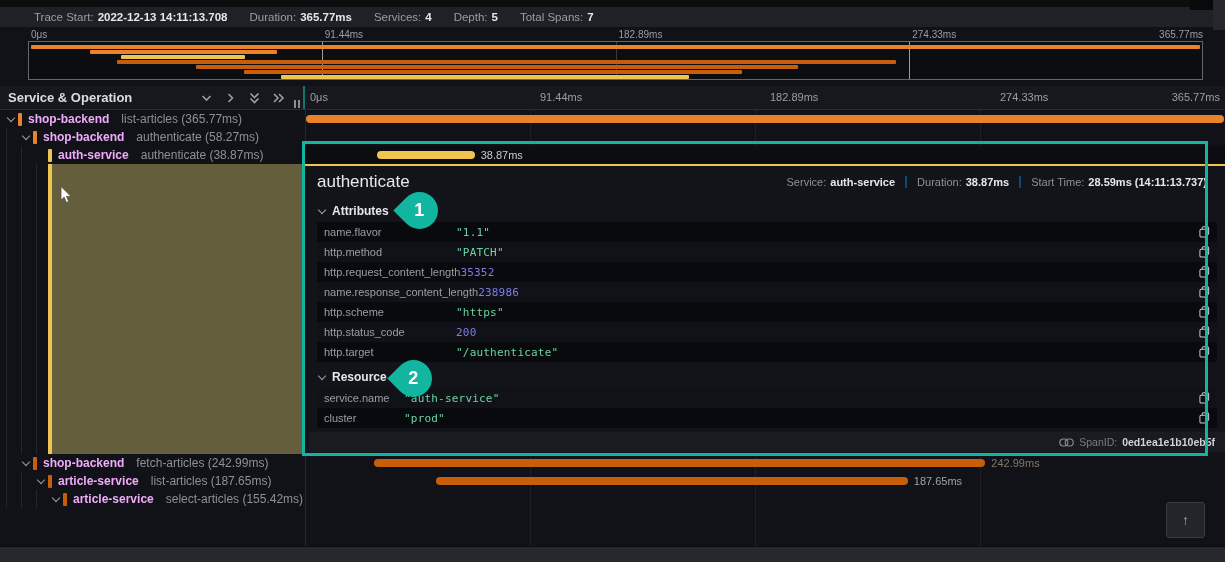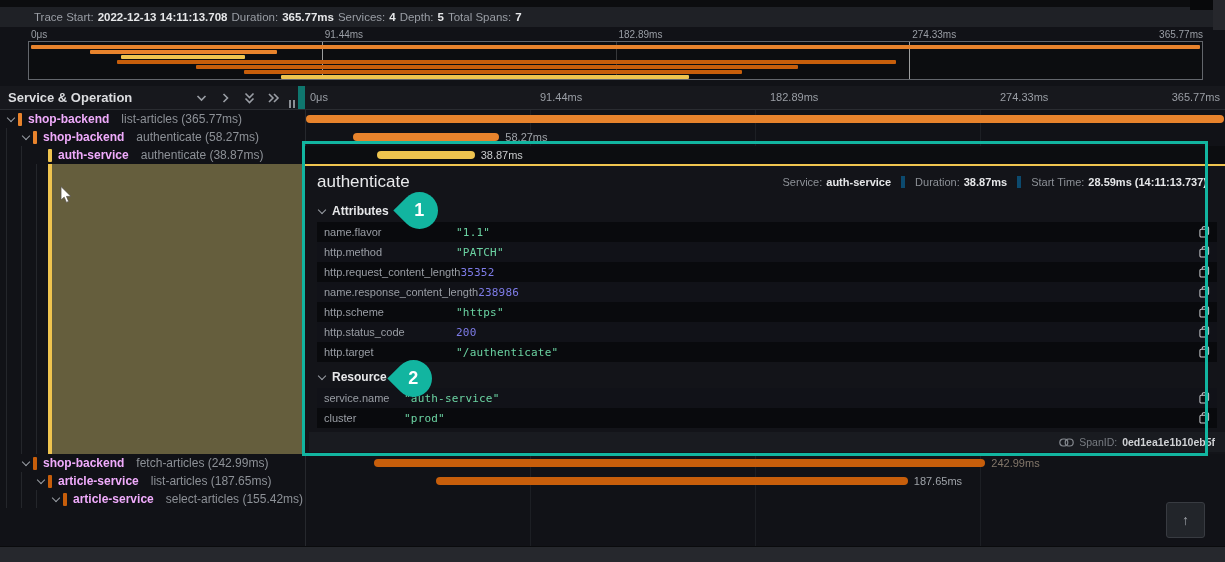--- a/index.html
+++ b/index.html
@@ -5,35 +5,35 @@
   * { box-sizing: border-box; margin: 0; padding: 0; }
   html,body { background:#000; }
   body { font-family:"Liberation Sans", sans-serif; }
   .page { position:relative; width:1225px; height:562px; background:#111217; overflow:hidden; }
 
   
   .top-strip { height:7px; background:#0c0d0f; }
   .corner-box { position:absolute; left:1190px; top:0; width:23px; height:10px; background:#08090b; }
   .corner-gutter { position:absolute; left:1213px; top:0; width:12px; height:30px; background:#26272c; }
 
-  .trace-header { height:20px; background:#1f2126; padding-left:34px; display:flex; align-items:center; gap:4px; font-size:11.5px; color:#9a9ea5; white-space:nowrap; }
+  .trace-header { height:20px; background:#1f2126; padding-left:34px; display:flex; align-items:center; gap:22px; font-size:11.5px; color:#9a9ea5; white-space:nowrap; }
   .trace-header b { color:#e6e7e9; margin-left:4px; }
 
   
   .minimap { padding:1px 22px 5px 28px; background:#111217; }
   .mm-ticks { position:relative; height:13px; font-size:10px; color:#9a9ea5; }
   .mm-tick { position:absolute; top:1px; padding-left:3px; }
   .mm-tick.last { transform:translateX(-100%); padding-left:0; }
   .mm-canvas { position:relative; height:39px; border:1px solid #63666c; background:#0c0d10; }
   .mm-grid { position:absolute; top:0; bottom:0; width:1px; }
   .mm-bar { position:absolute; height:4px; border-radius:1px; }
 
   
   .main-header { display:flex; height:24px; background:#17181d; border-bottom:1px solid #2a2c31; margin-top:1px; }
-  .th-left { flex:0 0 305px; display:flex; align-items:center; padding:0 3px 0 8px; border-right:7px solid #0f766e; }
+  .th-left { flex:0 0 305px; display:flex; align-items:center; padding:0 3px 0 8px; border-right:2px solid #0f766e; }
   .th-title { font-size:13px; font-weight:bold; color:#dcdde0; margin-right:auto; }
   .hicon { width:15px; height:14px; margin-left:9px; cursor:pointer; flex:0 0 auto; }
   .pause-handle { display:flex; gap:2px; margin-left:8px; align-self:flex-end; margin-bottom:1px; }
   .pause-handle i { display:block; width:2px; height:8px; background:#8b8f95; }
   .th-ruler { flex:1; position:relative; font-size:11px; color:#9a9ea5; }
   .rtick { position:absolute; top:5px; padding-left:5px; }
   .rtick.last { right:5px; padding-left:0; }
 
   
   .rows { position:relative; height:437px; }
@@ -59,21 +59,21 @@
   .detail-zone { display:flex; height:290px; position:relative; z-index:1; }
   .dz-left { flex:0 0 305px; position:relative; }
   .dz-guide { position:absolute; top:0; bottom:0; width:1px; background:#24262b; }
   .olive-block { position:absolute; left:48px; right:0; top:0; bottom:0; background:#655e3d; border-left:4px solid #efc44f; }
   .cursor { position:absolute; z-index:9; }
   .detail-panel { flex:1; background:#131419; display:flex; flex-direction:column; }
   .topline { height:2px; background:#efc44f; }
   .detail-header { display:flex; justify-content:space-between; align-items:center; padding:6px 8px 4px 12px; }
   .detail-title { font-size:17px; font-weight:400; color:#e8e9eb; }
   .detail-meta { display:flex; align-items:center; font-size:11px; color:#8d9197; }
-  .meta-item { padding:0 10px; border-left:4px solid #0c4a6e; white-space:nowrap; }
+  .meta-item { padding:0 10px; border-left:2px solid #0c4a6e; white-space:nowrap; }
   .meta-item:first-child { border-left:none; }
   .meta-item b { color:#e6e7e9; margin-left:4px; }
   .detail-body { padding:0 8px 0 12px; flex:1; }
   .sec-header { display:flex; align-items:center; height:22px; margin-top:4px; font-size:12px; font-weight:bold; color:#e6e7e9; cursor:pointer; }
   .sec-chev { width:11px; height:11px; position:relative; margin-right:4px; }
   .sec-chev::before { content:""; position:absolute; left:2px; top:1px; width:5px; height:5px; border-right:1.4px solid #9a9ea5; border-bottom:1.4px solid #9a9ea5; transform:rotate(45deg); }
   .kv-row { display:flex; align-items:center; height:20px; padding:0 7px; font-size:11px; }
   .kv-row.odd { background:#090a0d; }
   .kv-row.even { background:#111218; }
   .kv-key { color:#9a9ea5; flex:0 0 var(--keyw); }
@@ -175,24 +175,20 @@
         </div>
       </div>
       <div class="row">
         <div class="row-left">
           <span class="guide"></span>
           <span class="tree-chev"></span>
           <span class="chip" style="background: rgb(232, 131, 44);"></span>
           <span class="svc">shop-backend</span>
           <span class="op">authenticate (58.27ms)</span>
         </div>
-        <div class="row-right">
-          <div class="bar" style="left: 5.195%; width: 15.931%; background: rgb(232, 131, 44);"></div>
-          <span class="bar-label" style="left: calc(21.125% + 6px);">58.27ms</span>
-        </div>
       </div>
       <div class="row">
         <div class="row-left">
           <span class="guide"></span>
           <span class="guide"></span>
           <span class="chev-spacer"></span>
           <span class="chip" style="background: rgb(239, 196, 79);"></span>
           <span class="svc">auth-service</span>
           <span class="op">authenticate (38.87ms)</span>
         </div>

